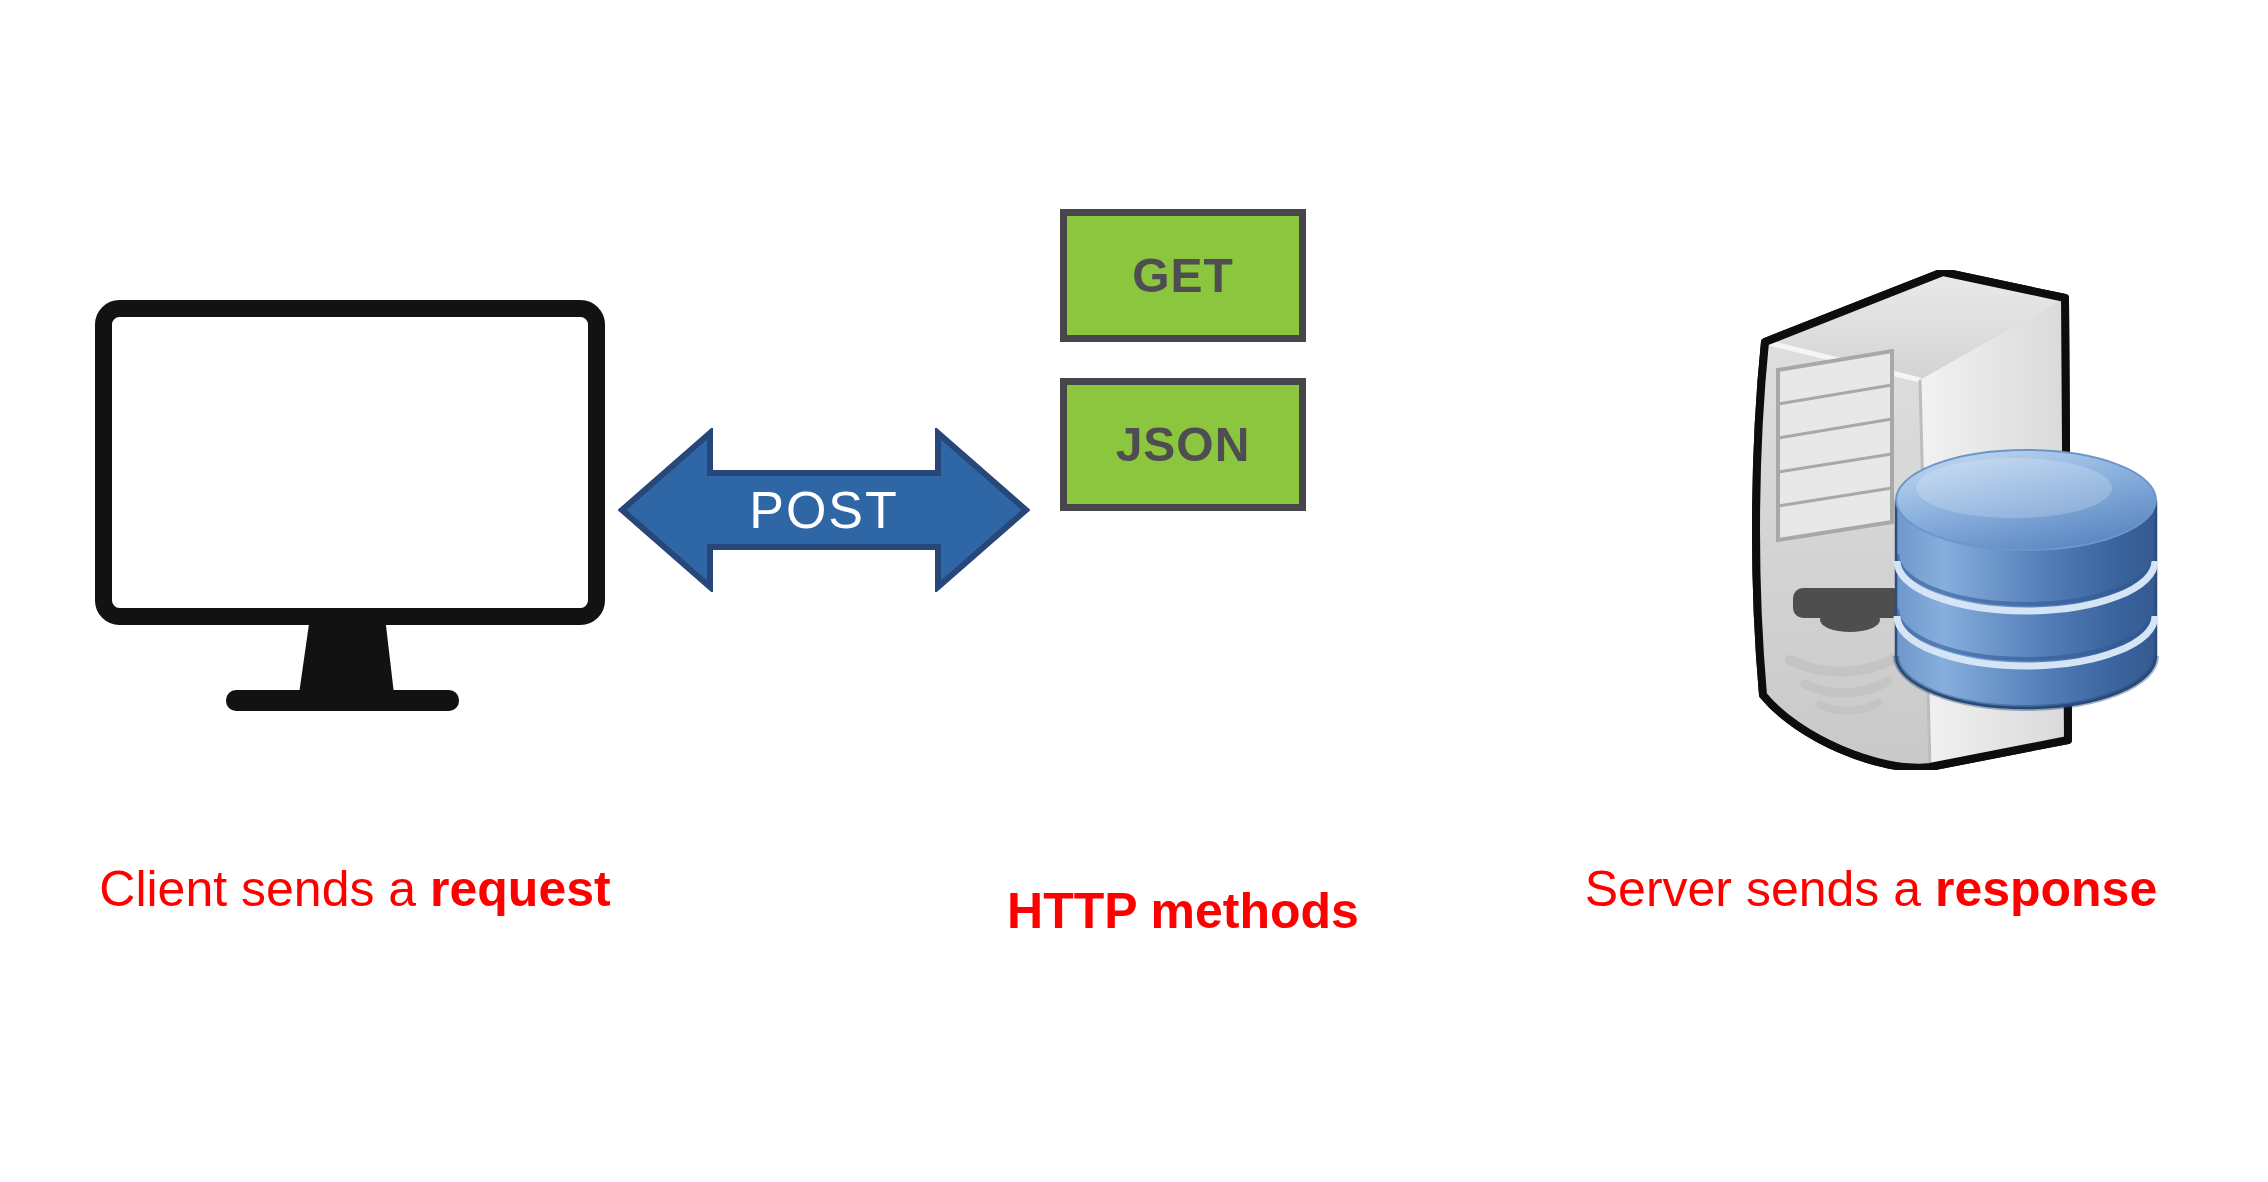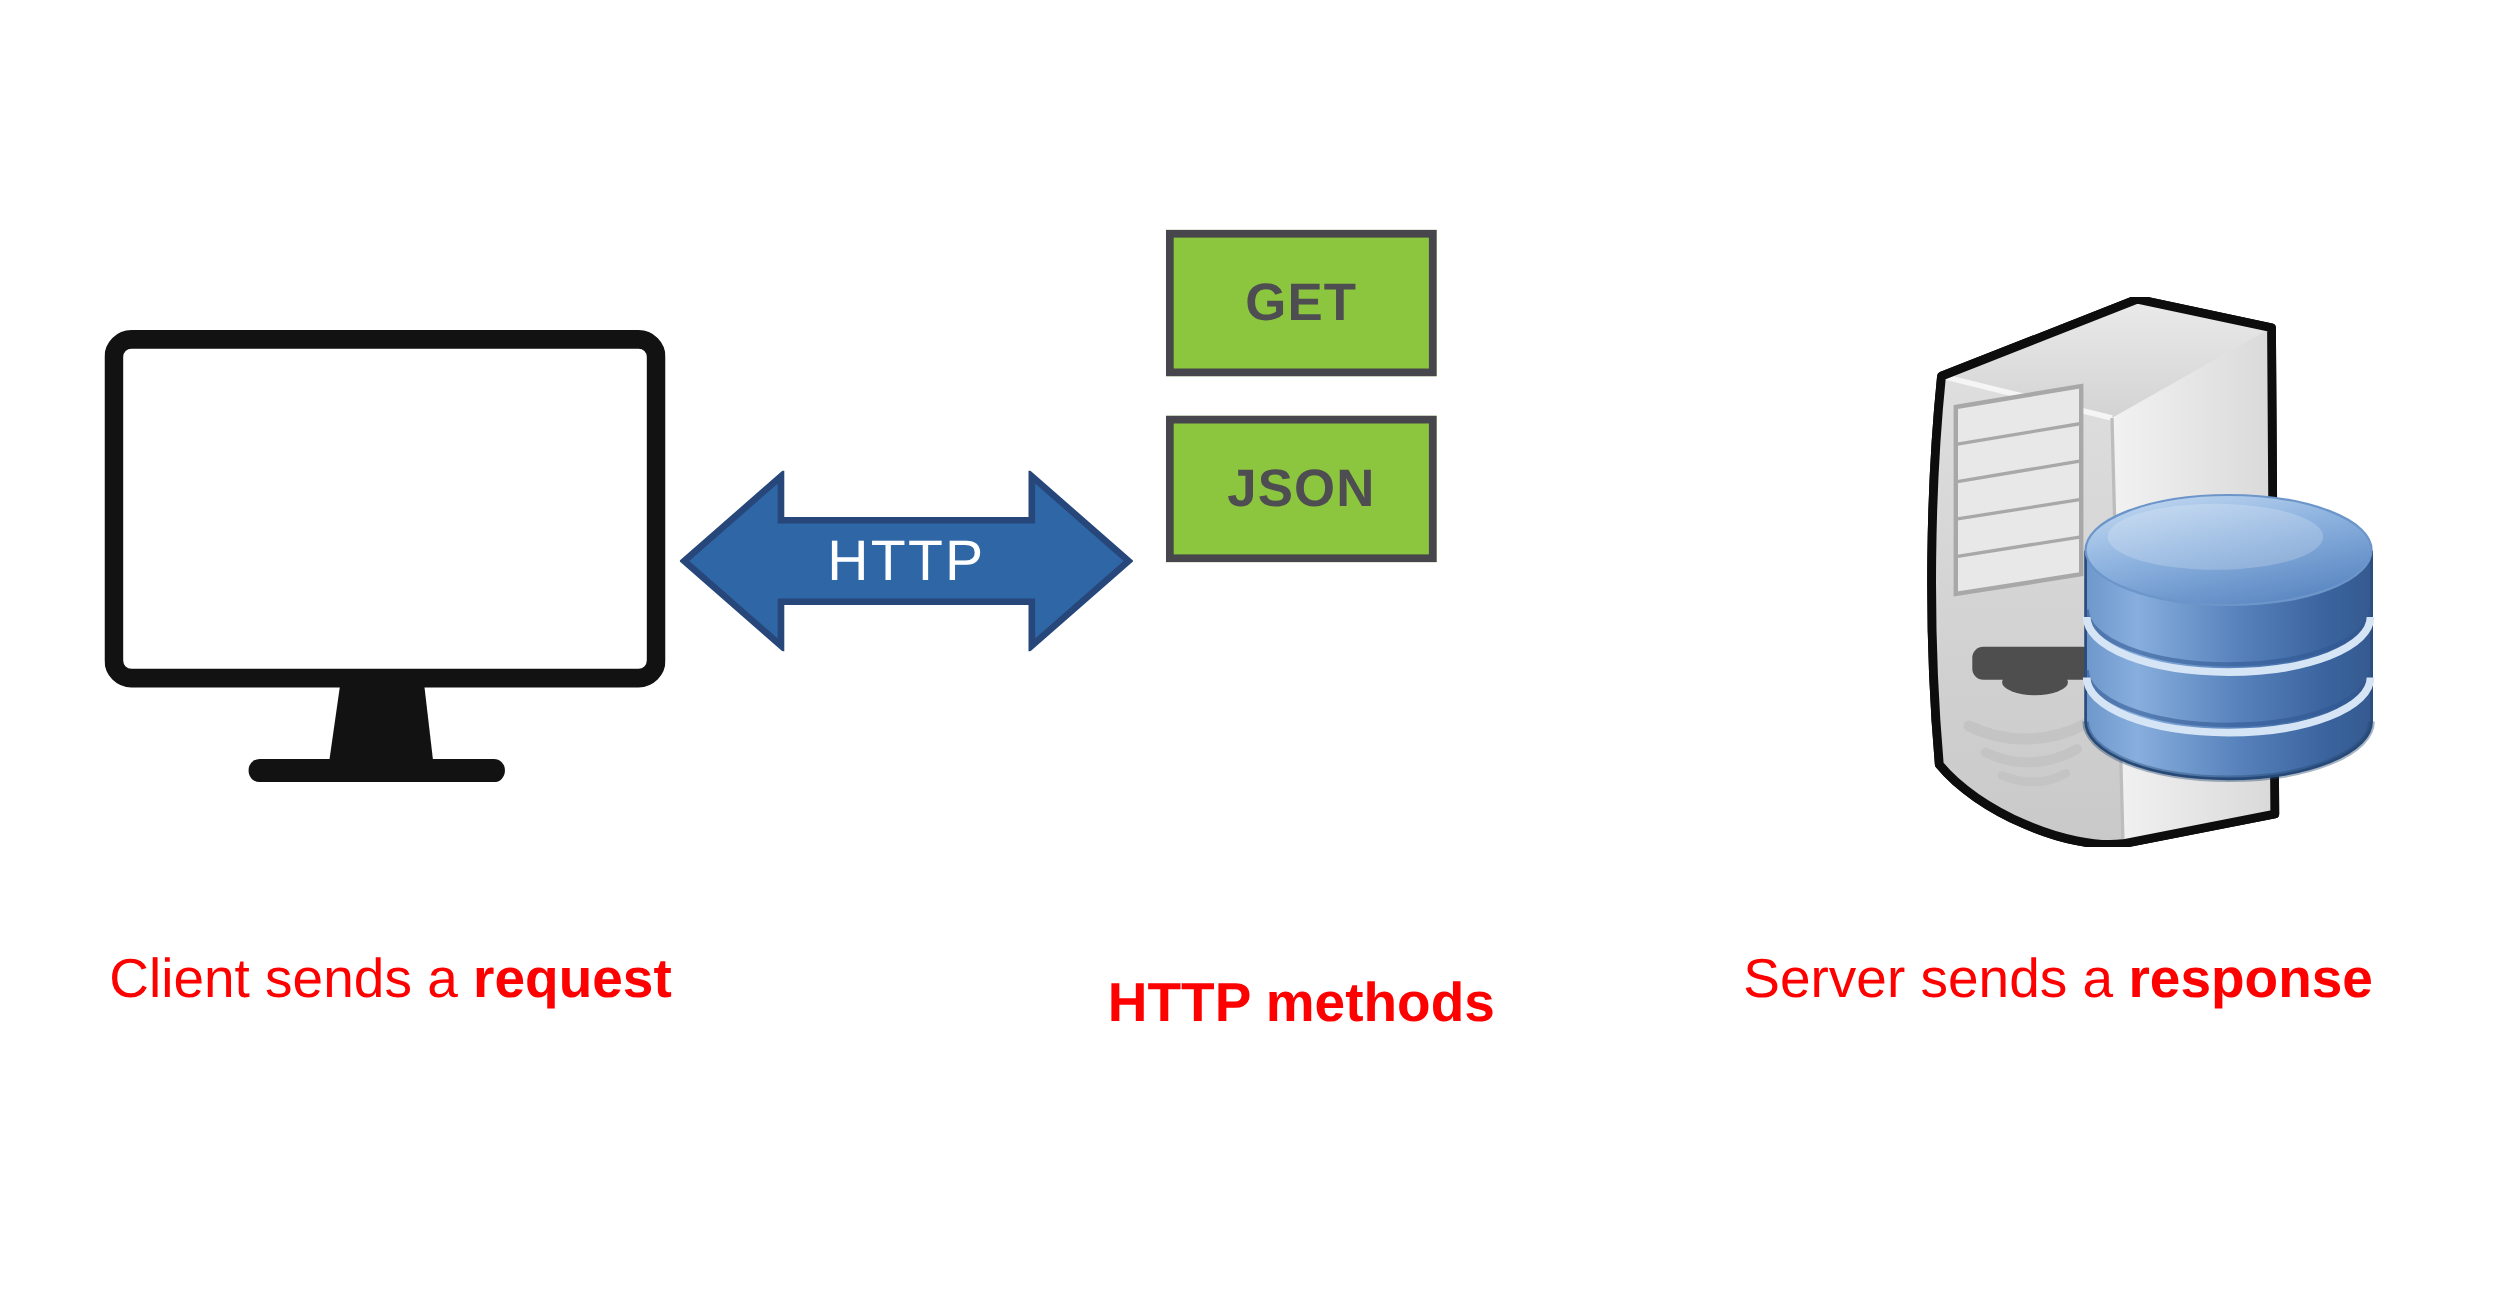--- a/index.html
+++ b/index.html
@@ -80,21 +80,21 @@
   <svg class="part monitor" viewBox="0 0 510 412" aria-hidden="true">
     <rect x="8.5" y="8.5" width="493" height="308" rx="16" fill="#FFFFFF" stroke="#121212" stroke-width="17"></rect>
     <polygon points="215,317 290,317 299,394 204,394" fill="#121212"></polygon>
     <rect x="131" y="390" width="233" height="21" rx="10" fill="#121212"></rect>
   </svg>
 
   <div class="arrow arrow-json">
     <svg viewBox="0 0 412 164" preserveAspectRatio="none" aria-hidden="true">
       <polygon points="4,82 92,5 92,45 320,45 320,5 408,82 320,159 320,119 92,119 92,159" style="fill:var(--arrow_fill,#2F66A5);stroke:var(--arrow_border,#27477A);stroke-width:6;stroke-linejoin:miter"></polygon>
     </svg>
-    <span class="arrow-label">HTTP</span>
+    <span class="arrow-label">POST</span>
   </div>
 
   <div class="methods">
     <div class="method">
       <span class="method-label">GET</span>
     </div>
     <div class="method">
       <span class="method-label">JSON</span>
     </div>
   </div>

